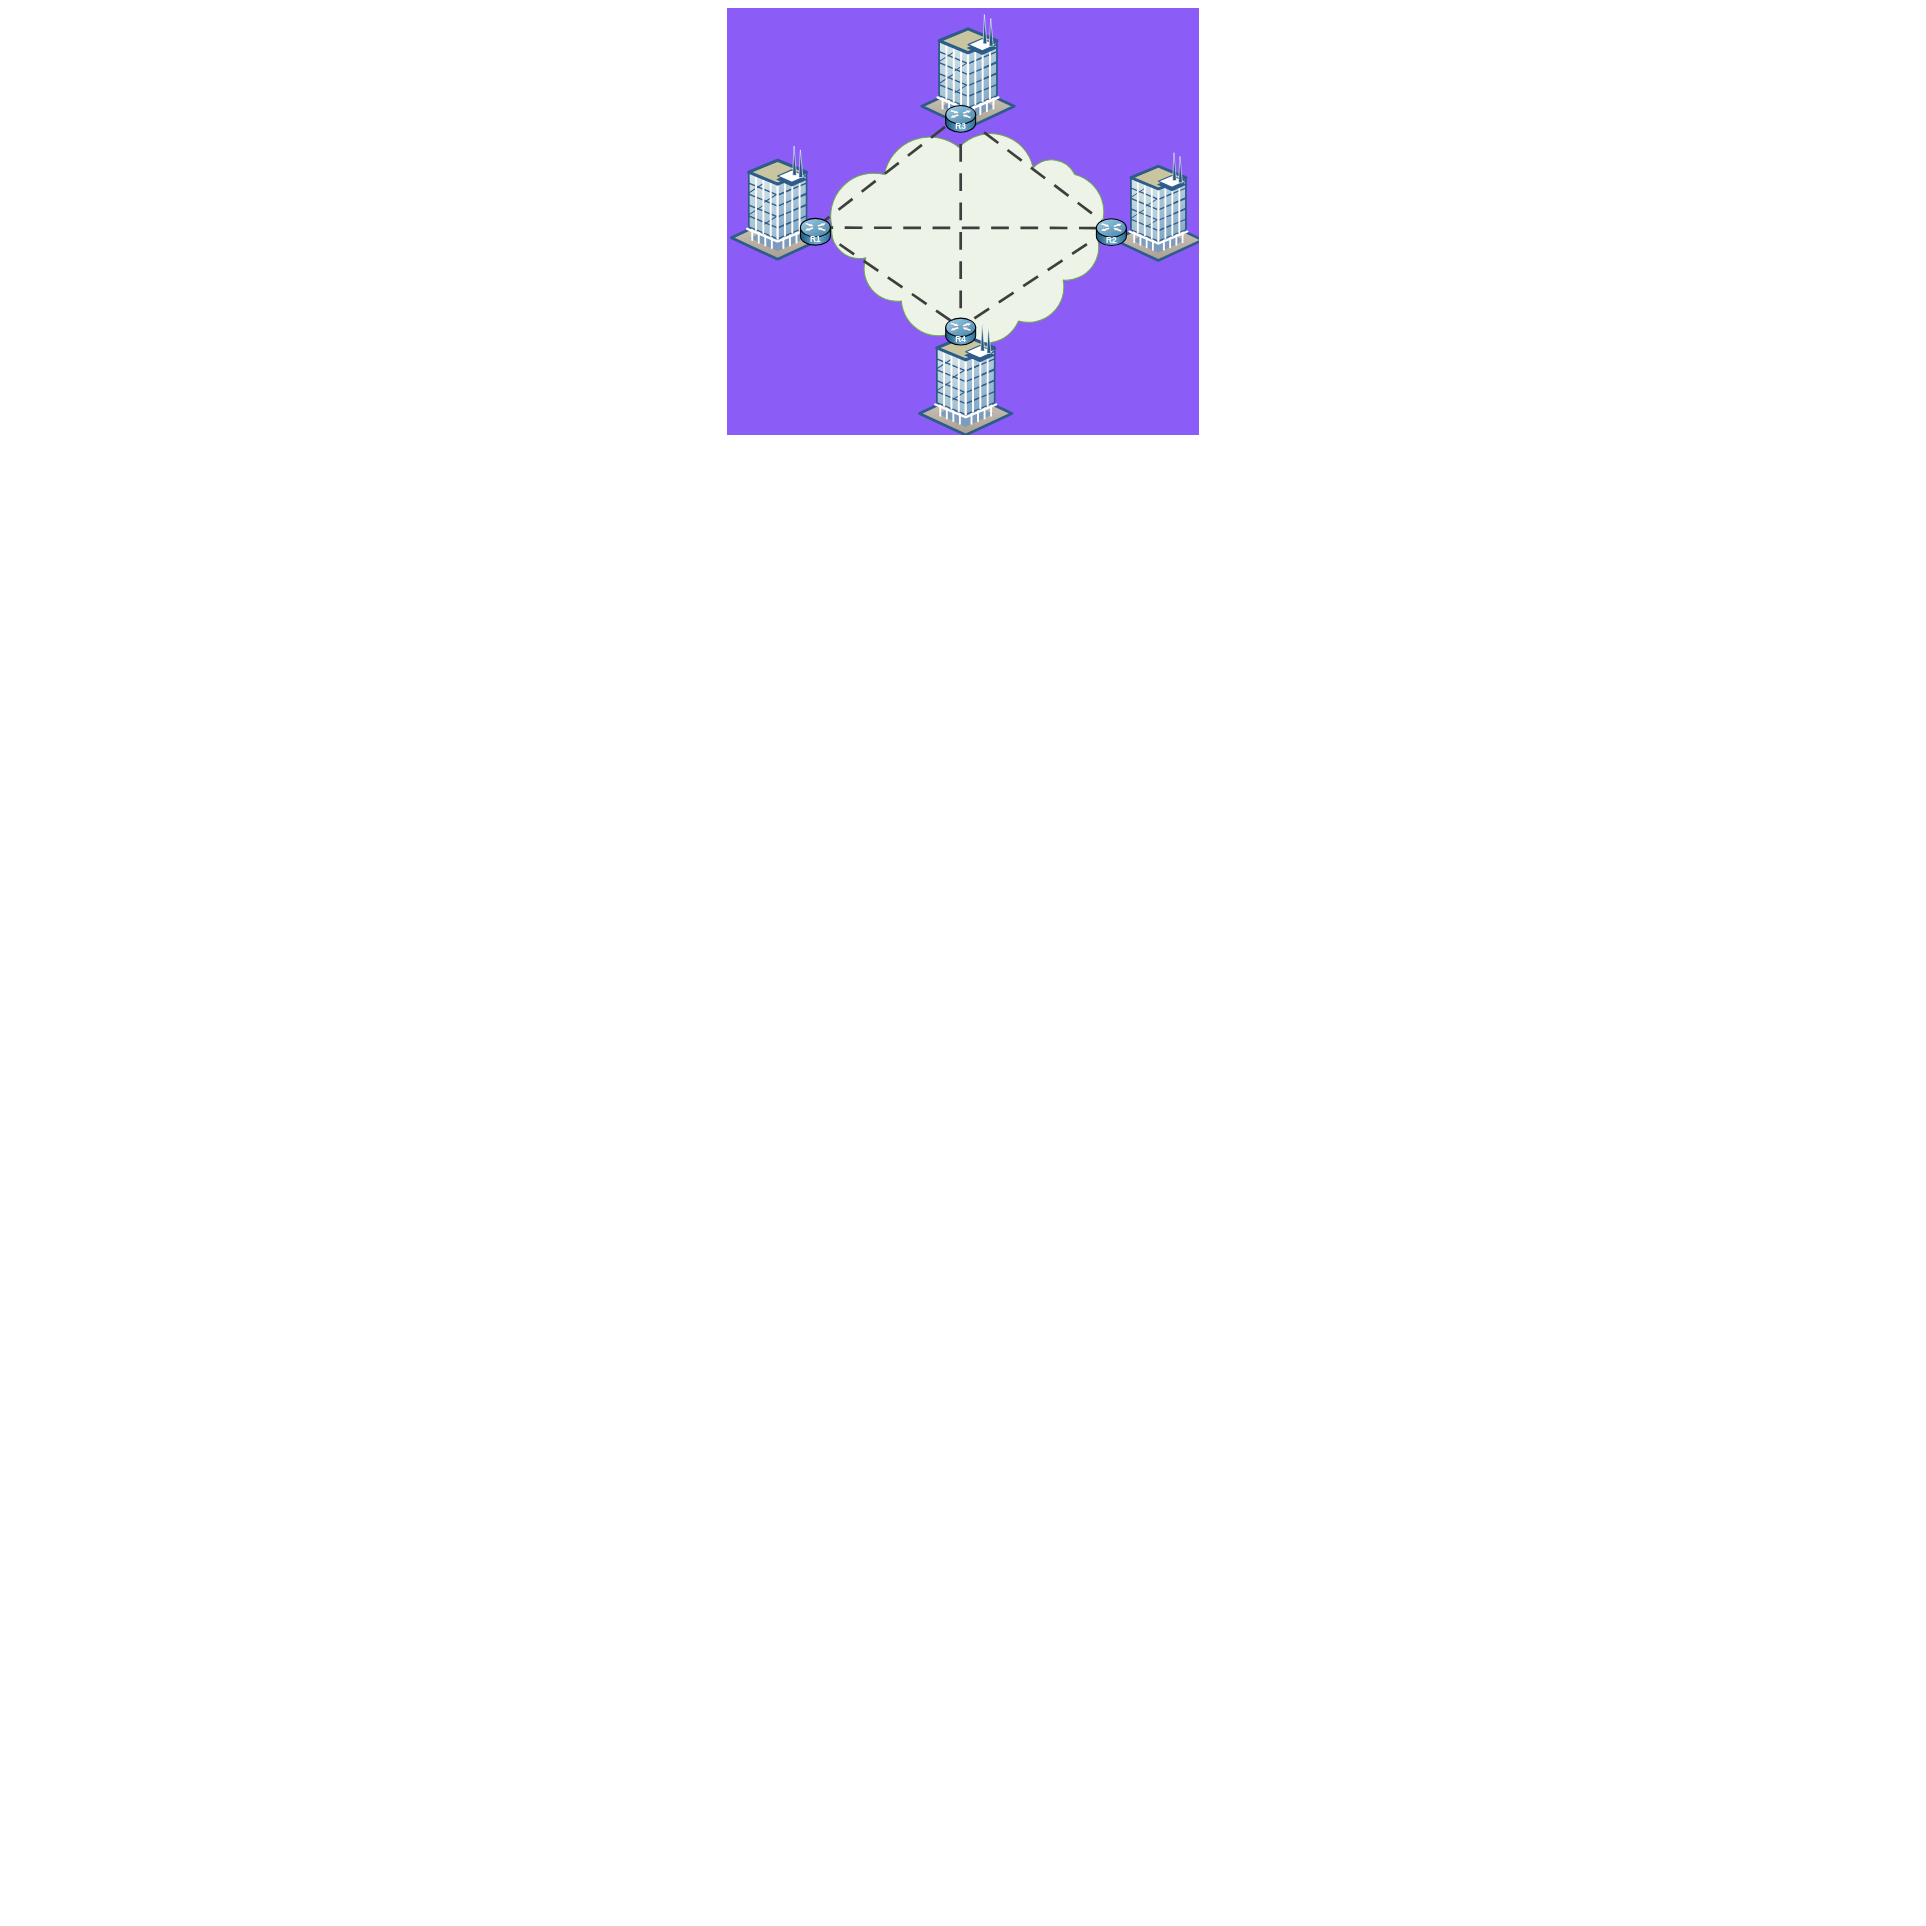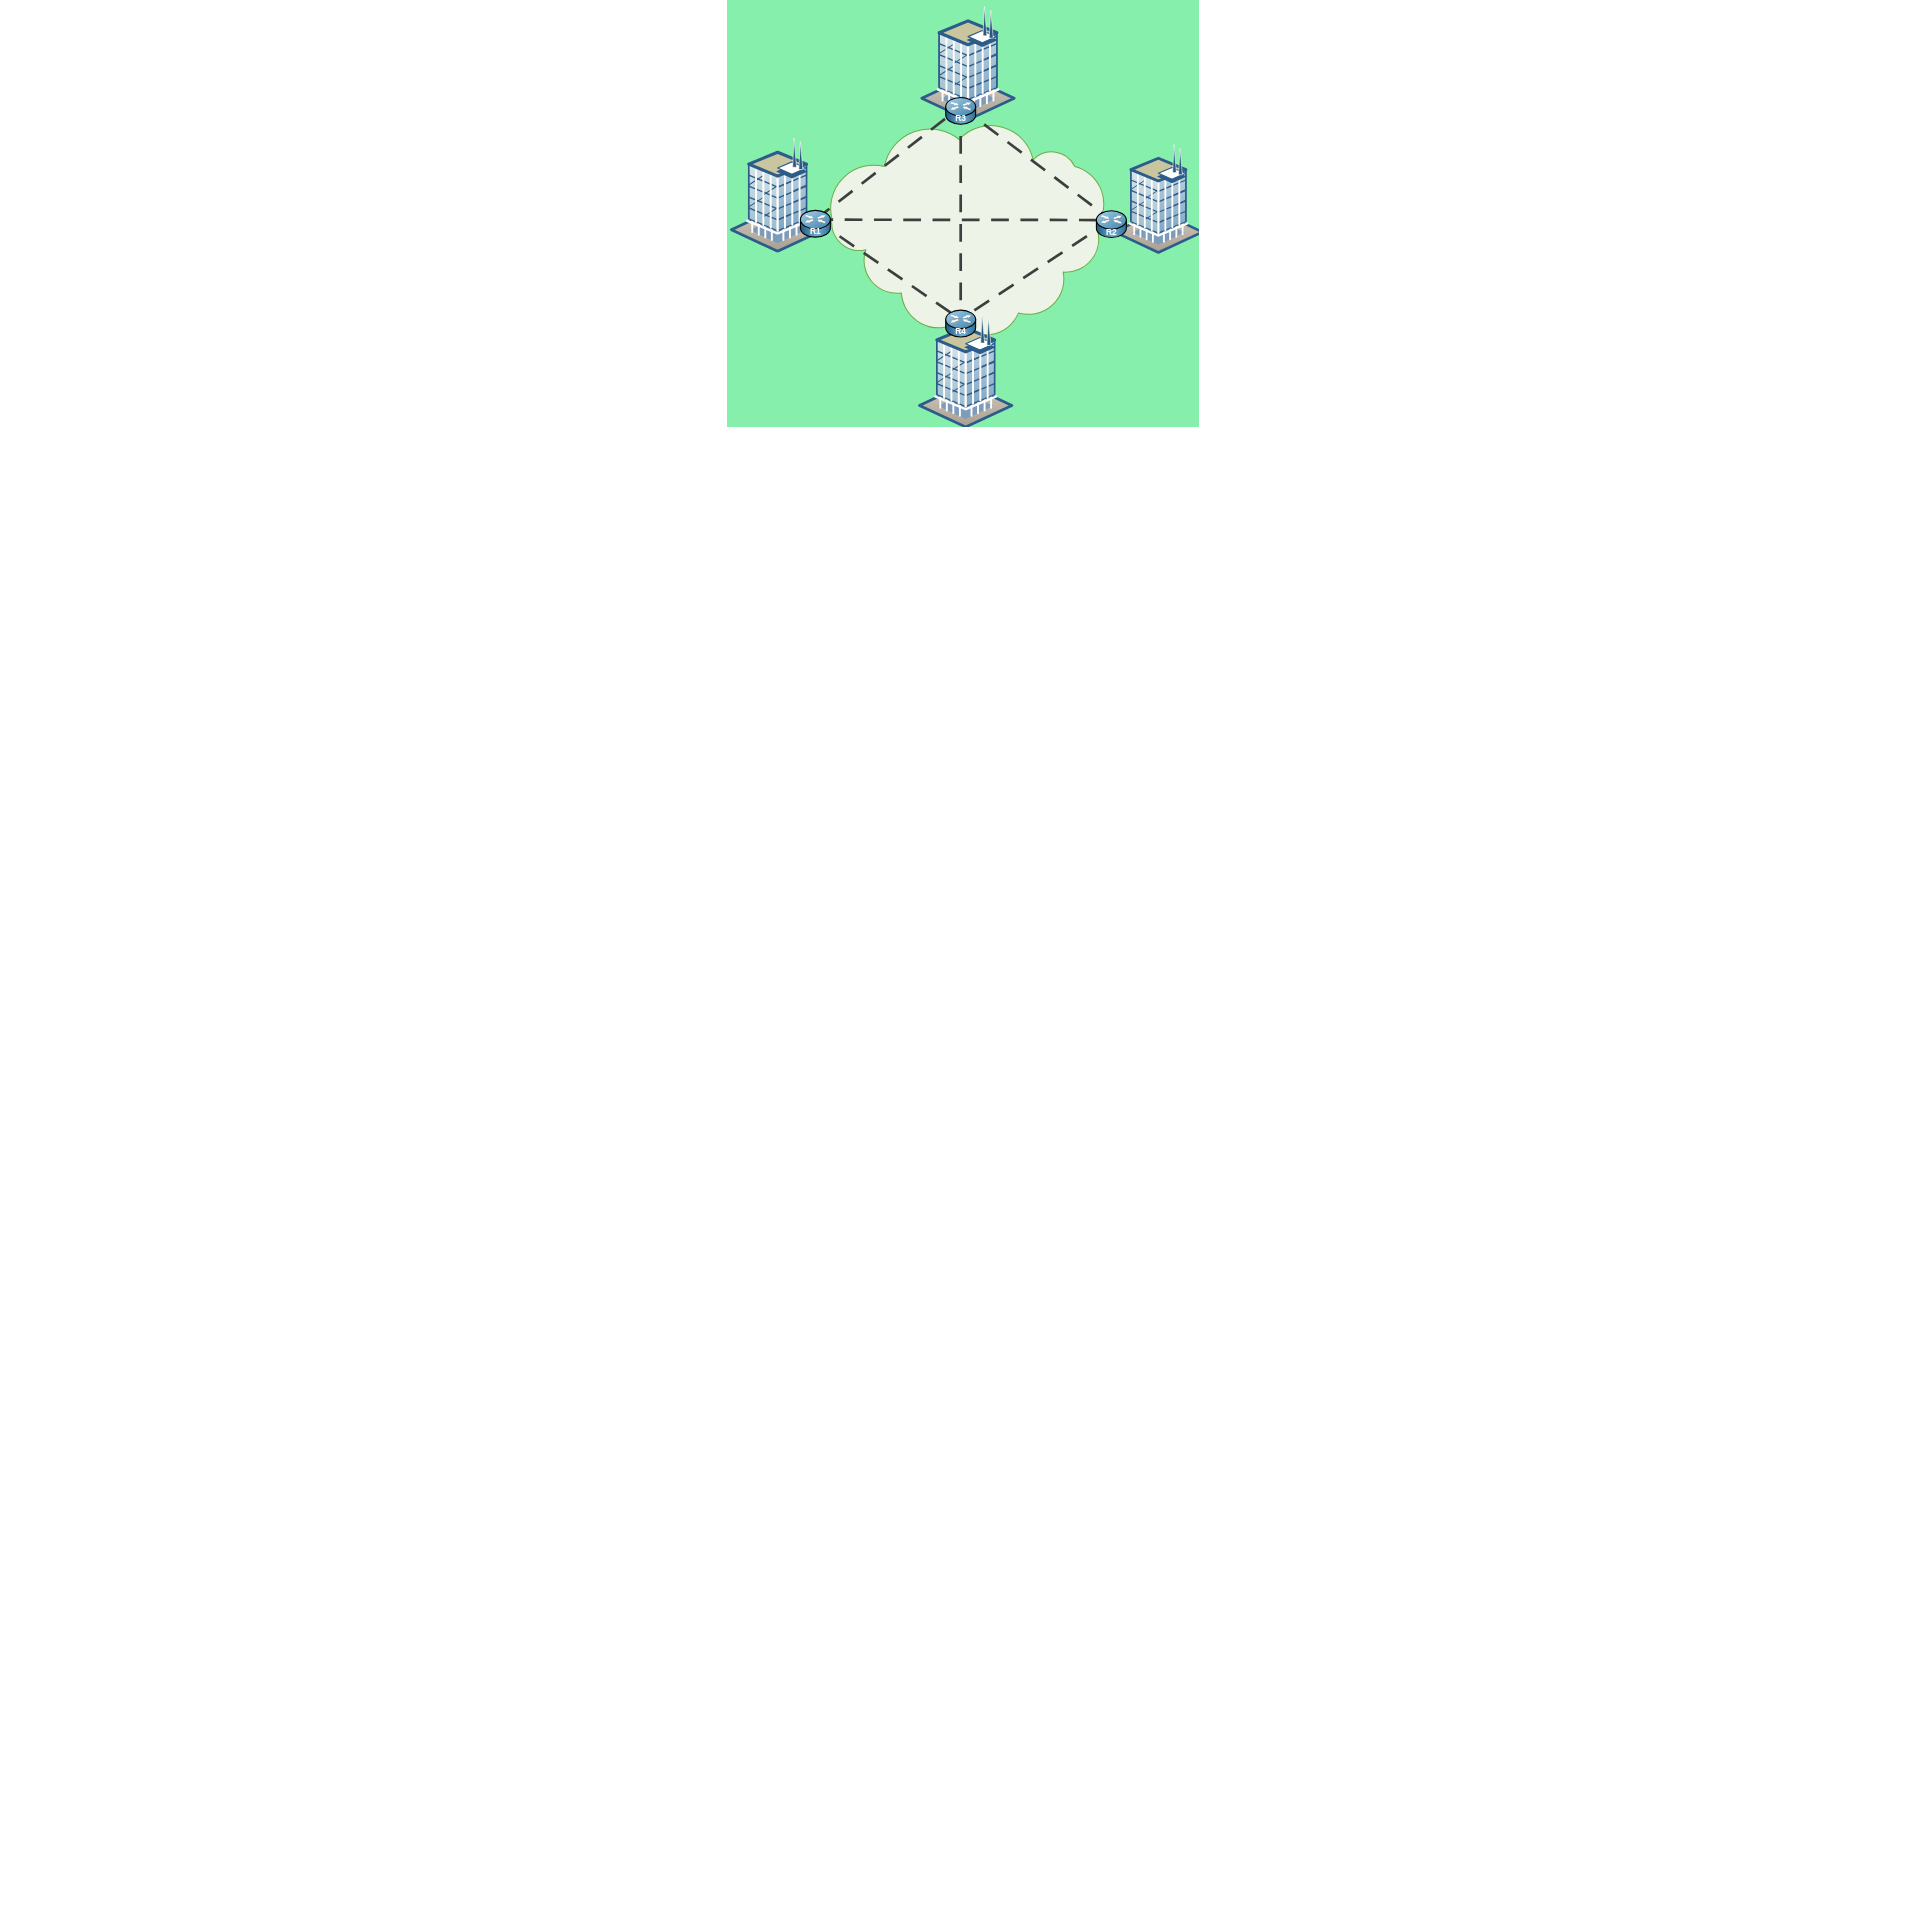--- a/index.html
+++ b/index.html
@@ -1,21 +1,21 @@
 <!DOCTYPE html>
 <html style="font-size:6.2px"><head>
 <meta charset="utf-8">
 <style>
   html, body { margin: 0; padding: 0; background: #ffffff; }
   .canvas {
     position: relative;
     width: 472px;
     height: 427px;
-    margin: 0 auto;
-    background: #86efac;
+    margin: 8px auto;
+    background: #8b5cf6;
     font-family: "Liberation Sans", sans-serif;
     text-decoration: underline;
   }
   svg { display: block; }
   .router-label {
     font-family: "Liberation Sans", sans-serif;
     font-weight: bold;
     fill: #ffffff;
   }
 </style>

